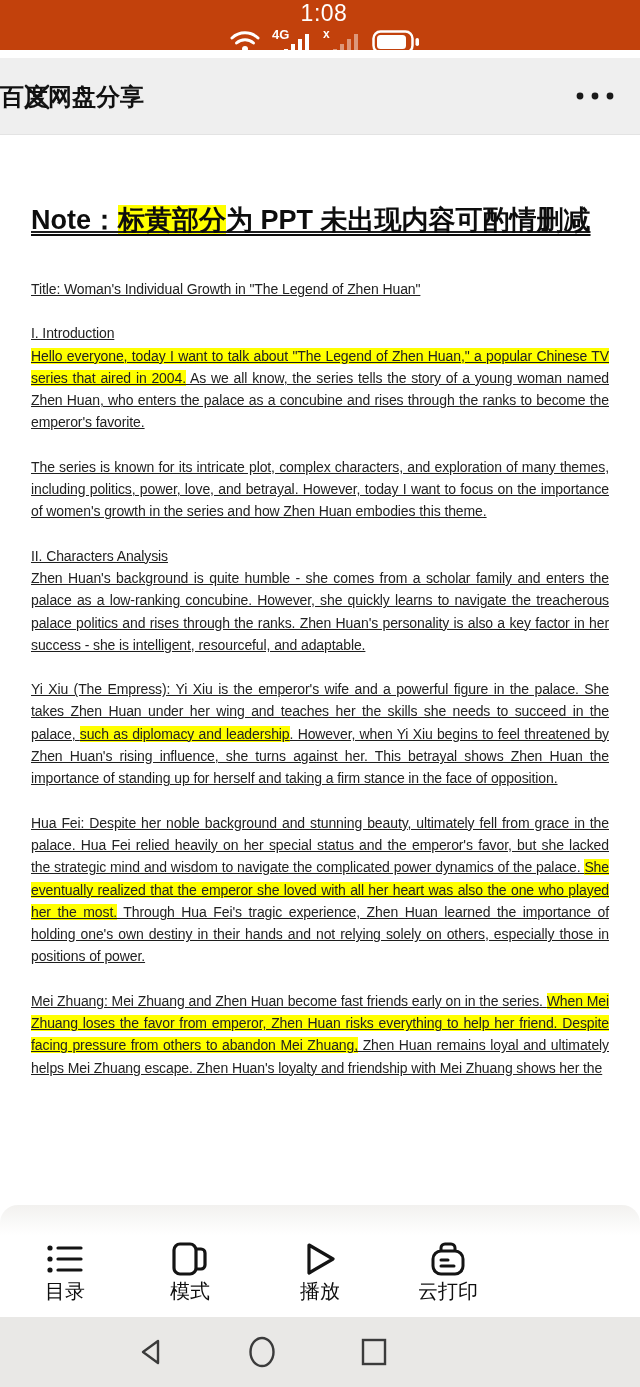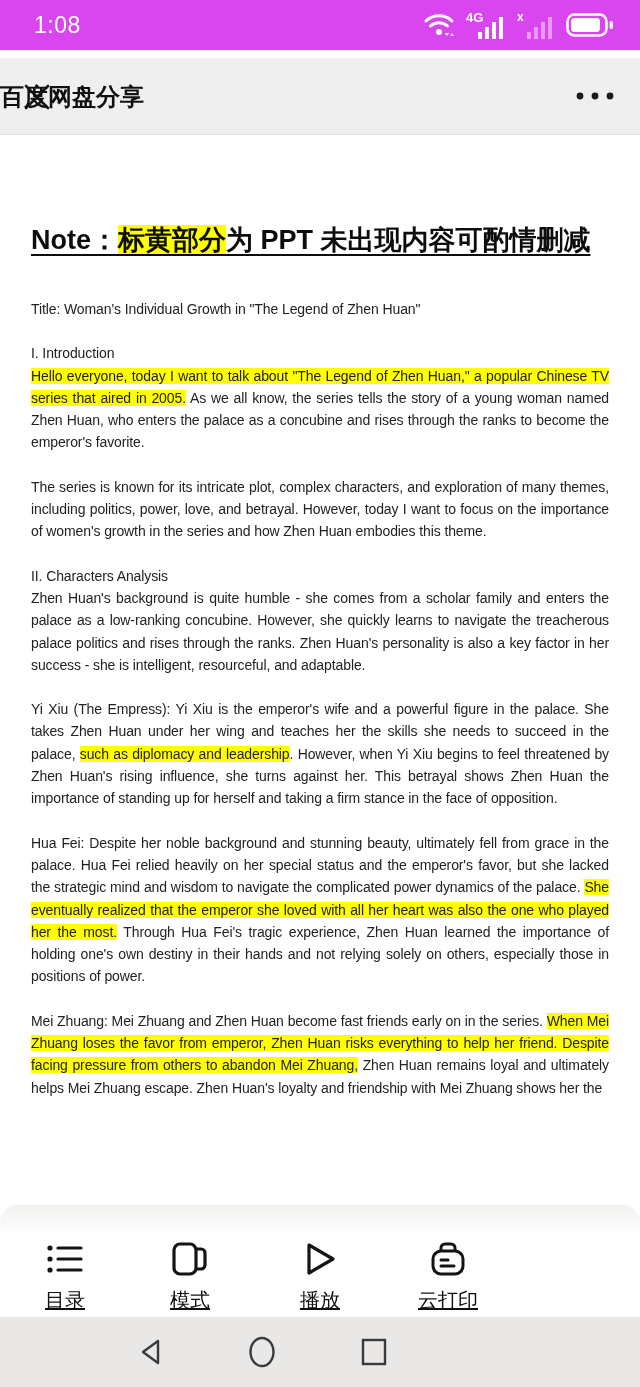--- a/index.html
+++ b/index.html
@@ -3,61 +3,61 @@
 <meta charset="utf-8">
 <style>
   html,body{margin:0;padding:0;background:#888;}
   .phone{
     position:relative;width:640px;height:1387px;margin:0 auto;
     background:#ffffff;overflow:hidden;
     font-family:"Liberation Sans",sans-serif;
   }
   
   .status-bar{
-    position:absolute;top:0;left:0;width:640px;height:50px;background:#d946ef;
+    position:absolute;top:0;left:0;width:640px;height:50px;background:#c2410c;
     display:flex;align-items:center;justify-content:space-between;
-    padding:0 26px 0 34px;box-sizing:border-box;color:#fff;
+    padding:0 26px 0 34px;box-sizing:border-box;color:#fff;flex-direction:column;
   }
   .sb-time{font-size:23px;letter-spacing:.5px;}
   .sb-icons{display:flex;align-items:center;gap:9px;}
   
   .wx-header{
     position:absolute;top:58px;left:0;width:640px;height:77px;background:#efefef;
     border-bottom:1px solid #e3e3e3;box-sizing:border-box;
   }
   .wx-close{position:absolute;left:22px;top:24px;width:30px;height:30px;cursor:pointer;}
   .wx-title{
     position:absolute;left:0;right:0;top:0;height:77px;line-height:77px;
     text-align:left;font-size:24px;font-weight:bold;color:#111;
   }
   .wx-more{position:absolute;right:24px;top:30px;width:42px;height:16px;cursor:pointer;}
   
   .doc{
     position:absolute;top:135px;left:0;width:640px;height:1072px;background:#fff;
-    padding:84px 31px 0 31px;box-sizing:border-box;color:#1e1e1e;overflow:hidden;
+    padding:64px 31px 0 31px;box-sizing:border-box;color:#1e1e1e;overflow:hidden;text-decoration:underline;
   }
   .note-heading{
     margin:0 0 36px 0;font-size:27px;line-height:43px;font-weight:bold;color:#0d0d0d;
     text-decoration:underline;text-underline-offset:5px;
   }
   .doc-body p{
     margin:22px 0 0 0;font-size:14px;line-height:22.3px;text-align:justify;
     letter-spacing:-0.1px;color:#222;
   }
   .doc-body p:first-child{margin-top:0;}
   .hl{background:#ffff00;}
   
   .toolbar{
     position:absolute;top:1205px;left:0;width:640px;height:112px;
     background:linear-gradient(#f2f1ef, #ffffff 30px);
     border-radius:18px 18px 0 0;
   }
   .tb-item{position:absolute;top:36px;width:96px;text-align:center;cursor:pointer;}
   .tb-item svg{display:block;margin:0 auto;}
-  .tb-label{display:block;margin-top:10px;font-size:20px;color:#0f0f0f;text-decoration:underline;}
+  .tb-label{display:block;margin-top:1px;font-size:20px;color:#0f0f0f;}
   
   .nav-bar{
     position:absolute;top:1317px;left:0;width:640px;height:70px;background:#e9e8e6;
   }
   .nav-btn{position:absolute;cursor:pointer;}
 </style>
 </head>
 <body>
 
 <div class="phone">
@@ -109,21 +109,21 @@
       <circle cx="6" cy="8" r="3.4" fill="#1a1a1a"></circle>
       <circle cx="21" cy="8" r="3.4" fill="#1a1a1a"></circle>
       <circle cx="36" cy="8" r="3.4" fill="#1a1a1a"></circle>
     </svg>
   </div>
 
   <div class="doc">
     <h1 class="note-heading"><span>Note：</span><span class="hl">标黄部分</span><span>为 PPT 未出现内容可酌情删减</span></h1>
     <div class="doc-body">
         <p><span>Title: Woman's Individual Growth in "The Legend of Zhen Huan"</span></p>
-        <p><span>I. Introduction</span><br><span class="hl">Hello everyone, today I want to talk about "The Legend of Zhen Huan," a popular Chinese TV series that aired in 2005.</span><span> As we all know, the series tells the story of a young woman named Zhen Huan, who enters the palace as a concubine and rises through the ranks to become the emperor's favorite.</span></p>
+        <p><span>I. Introduction</span><br><span class="hl">Hello everyone, today I want to talk about "The Legend of Zhen Huan," a popular Chinese TV series that aired in 2004.</span><span> As we all know, the series tells the story of a young woman named Zhen Huan, who enters the palace as a concubine and rises through the ranks to become the emperor's favorite.</span></p>
         <p><span>The series is known for its intricate plot, complex characters, and exploration of many themes, including politics, power, love, and betrayal. However, today I want to focus on the importance of women's growth in the series and how Zhen Huan embodies this theme.</span></p>
         <p><span>II. Characters Analysis</span><br><span>Zhen Huan's background is quite humble - she comes from a scholar family and enters the palace as a low-ranking concubine. However, she quickly learns to navigate the treacherous palace politics and rises through the ranks. Zhen Huan's personality is also a key factor in her success - she is intelligent, resourceful, and adaptable.</span></p>
         <p><span>Yi Xiu (The Empress): Yi Xiu is the emperor's wife and a powerful figure in the palace. She takes Zhen Huan under her wing and teaches her the skills she needs to succeed in the palace, </span><span class="hl">such as diplomacy and leadership</span><span>. However, when Yi Xiu begins to feel threatened by Zhen Huan's rising influence, she turns against her. This betrayal shows Zhen Huan the importance of standing up for herself and taking a firm stance in the face of opposition.</span></p>
         <p><span>Hua Fei: Despite her noble background and stunning beauty, ultimately fell from grace in the palace. Hua Fei relied heavily on her special status and the emperor's favor, but she lacked the strategic mind and wisdom to navigate the complicated power dynamics of the palace. </span><span class="hl">She eventually realized that the emperor she loved with all her heart was also the one who played her the most.</span><span> Through Hua Fei's tragic experience, Zhen Huan learned the importance of holding one's own destiny in their hands and not relying solely on others, especially those in positions of power.</span></p>
         <p><span>Mei Zhuang: Mei Zhuang and Zhen Huan become fast friends early on in the series. </span><span class="hl">When Mei Zhuang loses the favor from emperor, Zhen Huan risks everything to help her friend. Despite facing pressure from others to abandon Mei Zhuang,</span><span> Zhen Huan remains loyal and ultimately helps Mei Zhuang escape. Zhen Huan's loyalty and friendship with Mei Zhuang shows her the</span></p>
       </div>
   </div>
 
   <div class="toolbar">
     <div class="tb-item" style="left:17px;">

